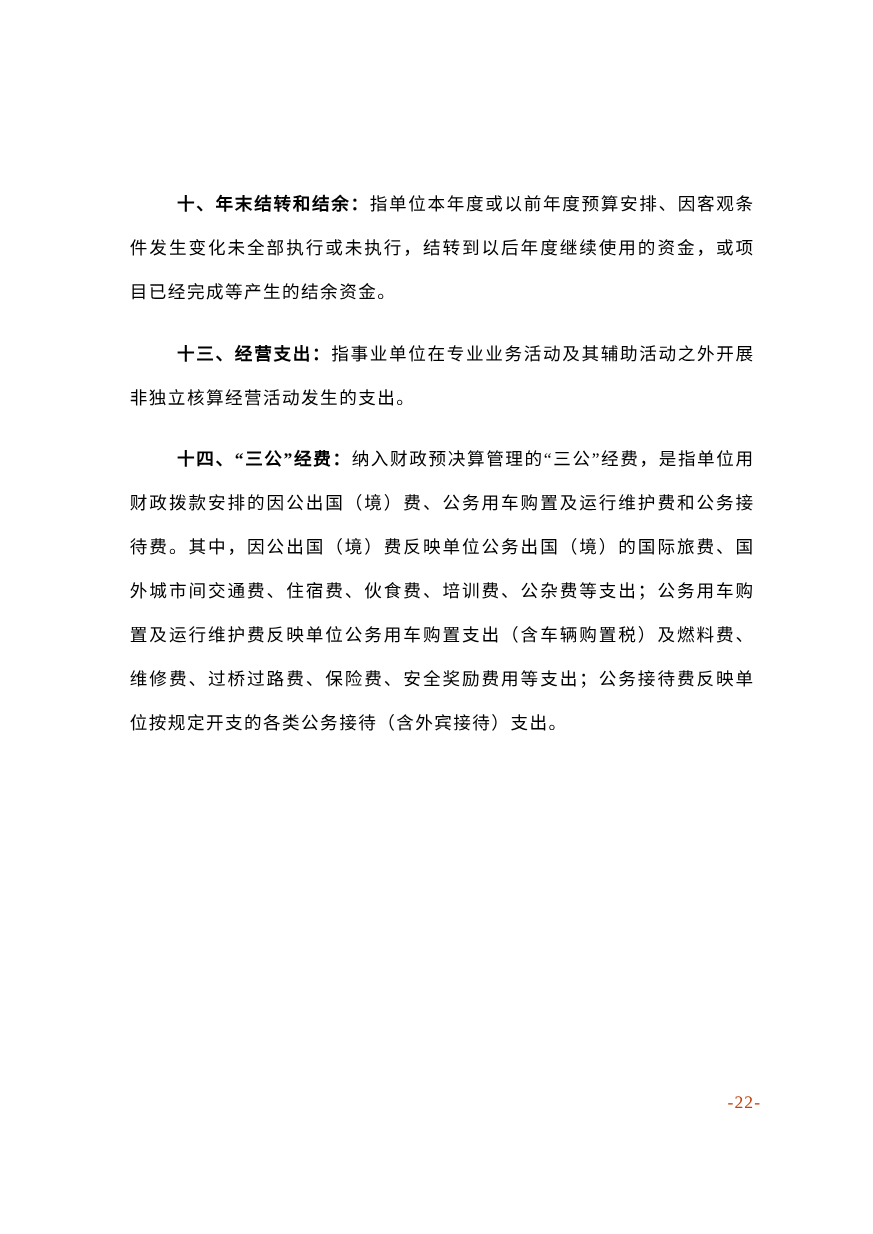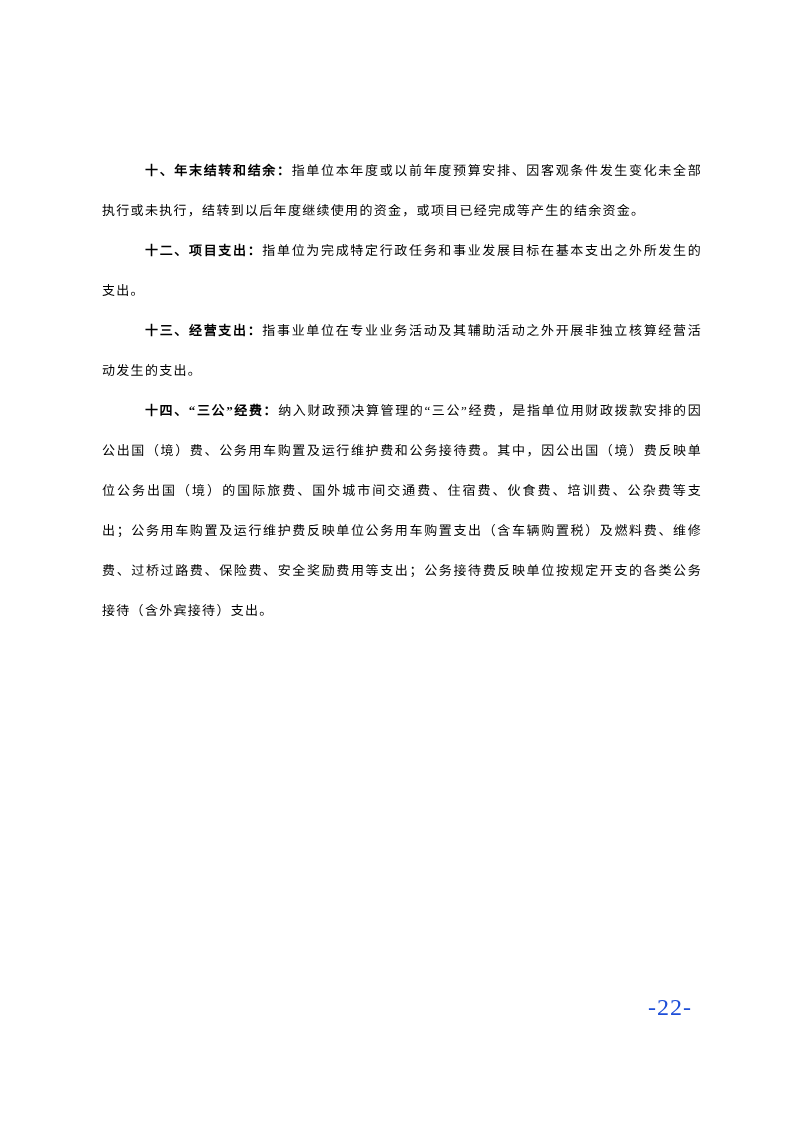--- a/index.html
+++ b/index.html
@@ -17,52 +17,51 @@
     overflow: hidden;
     box-sizing: border-box;
   }
   .content {
     position: absolute;
     left: 102px;
     top: 151px;
     width: 600px;
   }
   p.def {
-    margin: 0;
+    margin: 16px;
     padding: 0;
-    font-size: 13px;
+    font-size: 16px;
     line-height: 40px;
     letter-spacing: 1.3px;
     text-align: justify;
     text-justify: inter-ideograph;
     text-indent: 43px;
     word-break: break-all;
   }
   p.def .term {
     font-weight: bold;
   }
   .footer {
     position: absolute;
     top: 994px;
     right: 102px;
-    font-size: 24px;
+    font-size: 16px;
     letter-spacing: 1px;
-    color: #1d4ed8;
+    color: #c2410c;
   }
 </style>
 </head>
 <body>
 
 <div class="page">
   <main class="content">
 
     <p class="def"><span class="term">十、年末结转和结余：</span><span>指单位本年度或以前年度预算安排、因客观条件发生变化未全部执行或未执行，结转到以后年度继续使用的资金，或项目已经完成等产生的结余资金。</span></p>
 
 
-    <p class="def"><span class="term">十二、项目支出：</span><span>指单位为完成特定行政任务和事业发展目标在基本支出之外所发生的支出。</span></p>
 
     <p class="def"><span class="term">十三、经营支出：</span><span>指事业单位在专业业务活动及其辅助活动之外开展非独立核算经营活动发生的支出。</span></p>
 
     <p class="def"><span class="term">十四、“三公”经费：</span><span>纳入财政预决算管理的“三公”经费，是指单位用财政拨款安排的因公出国（境）费、公务用车购置及运行维护费和公务接待费。其中，因公出国（境）费反映单位公务出国（境）的国际旅费、国外城市间交通费、住宿费、伙食费、培训费、公杂费等支出；公务用车购置及运行维护费反映单位公务用车购置支出（含车辆购置税）及燃料费、维修费、过桥过路费、保险费、安全奖励费用等支出；公务接待费反映单位按规定开支的各类公务接待（含外宾接待）支出。</span></p>
 
 
   </main>
 
   <div class="footer">-22-</div>
 </div>

